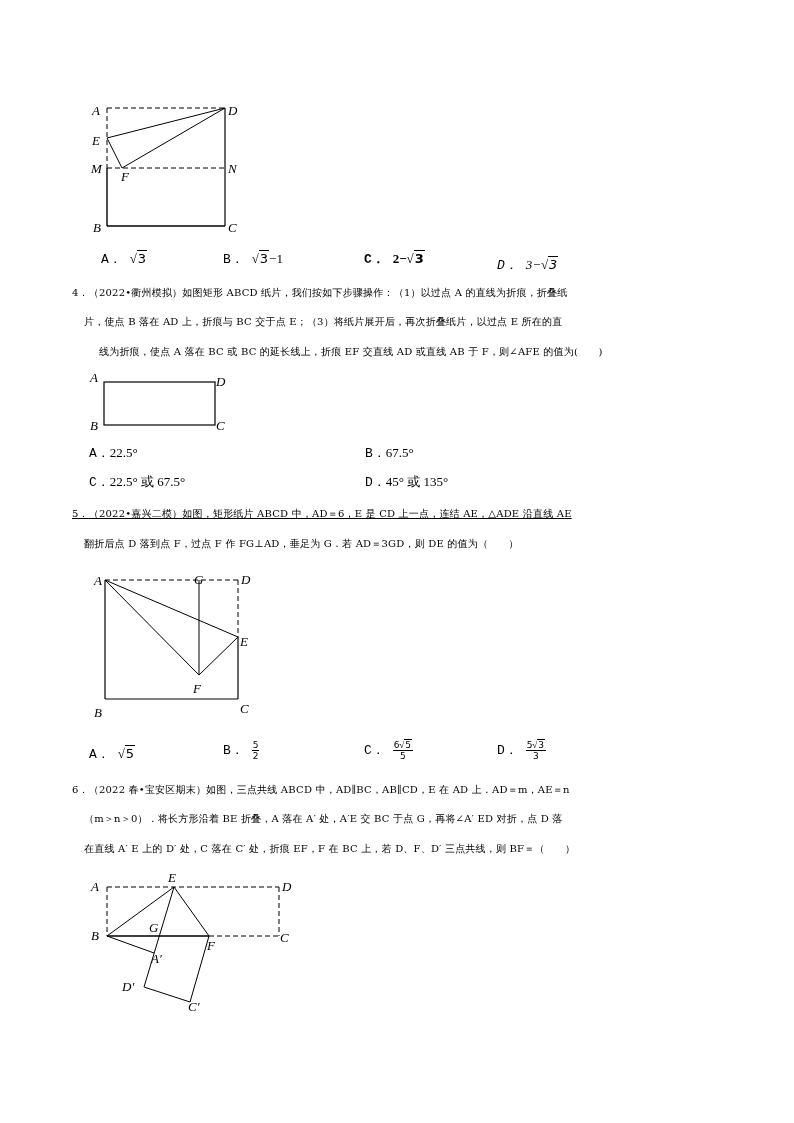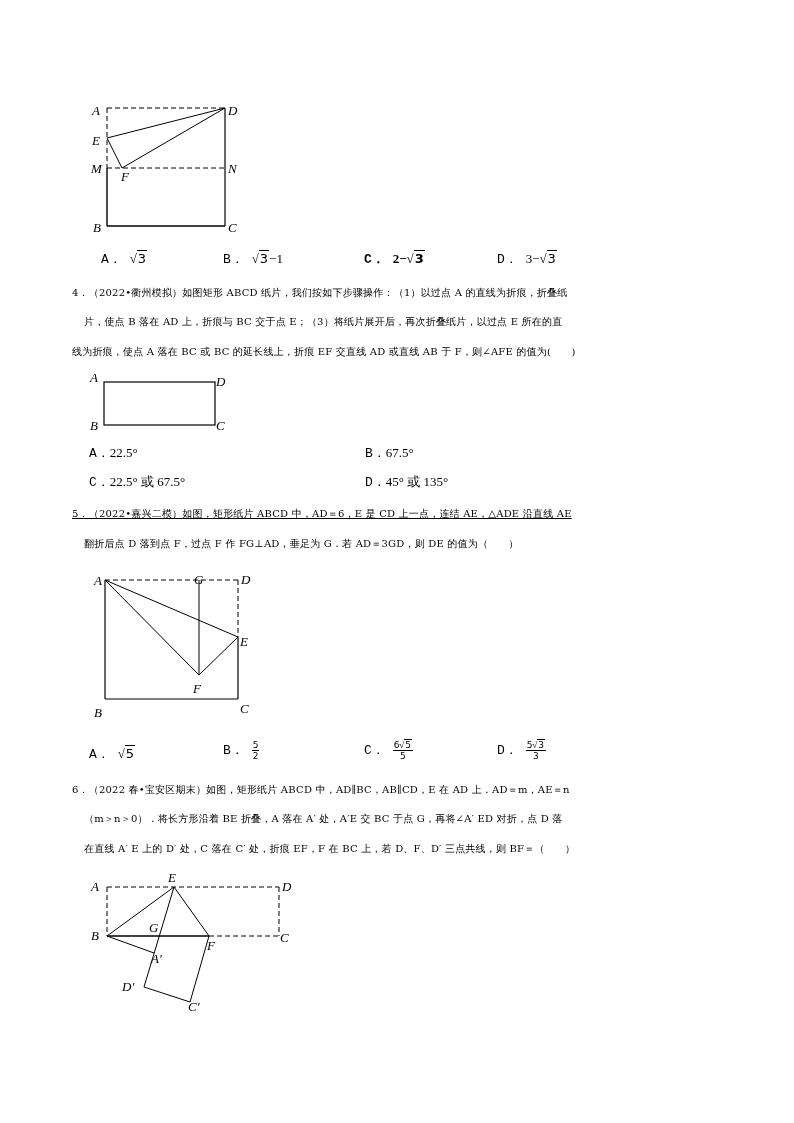--- a/index.html
+++ b/index.html
@@ -103,32 +103,32 @@
   <span class="sqrt">√<span class="rad">3</span></span>
 </div>
 <div class="opt" style="left:223px; top:250px;">
   <span>B．</span>
   <span class="sqrt">√<span class="rad">3</span><span class="val">−1</span></span>
 </div>
 <div class="opt" style="left:364px; top:250px;font-weight:bold;">
   <span>C．</span>
   <span class="sqrt"><span class="val">2−</span>√<span class="rad">3</span></span>
 </div>
-<div class="opt" style="left:497px; top:250px;">
+<div class="opt" style="left:497px; top:256px;font-style:italic;">
   <span>D．</span>
   <span class="sqrt"><span class="val">3−</span>√<span class="rad">3</span></span>
 </div>
 
 <div class="line" style="left:72px; top:284px;">
   <span>4．</span><span>（2022•衢州模拟）</span><span>如图矩形 ABCD 纸片，我们按如下步骤操作：（1）以过点 A 的直线为折痕，折叠纸</span>
 </div>
 <div class="line" style="left:84px; top:313px;">
   <span>片，使点 B 落在 AD 上，折痕与 BC 交于点 E；（3）将纸片展开后，再次折叠纸片，以过点 E 所在的直</span>
 </div>
-<div class="line" style="left:72px; top:343px;">
+<div class="line" style="left:99px; top:343px;">
   <span>线为折痕，使点 A 落在 BC 或 BC 的延长线上，折痕 EF 交直线 AD 或直线 AB 于 F，则∠AFE 的值为(　　)</span>
 </div>
 
 <div class="fig" style="left:84px; top:368px; width:160px; height:65px;">
   <svg width="160" height="65" viewBox="0 0 160 65">
     <rect x="20" y="14" width="111" height="43" fill="none" stroke="#000" stroke-width="1.2"></rect>
     <text x="6" y="14">A</text>
     <text x="132" y="18">D</text>
     <text x="6" y="62">B</text>
     <text x="132" y="62">C</text>
@@ -190,21 +190,21 @@
 <div class="opt" style="left:364px; top:740px;">
   <span>C．</span>
   <span class="frac"><span class="num"><span>6</span><span class="sqrt">√<span class="rad">5</span></span></span><span class="den">5</span></span>
 </div>
 <div class="opt" style="left:497px; top:740px;">
   <span>D．</span>
   <span class="frac"><span class="num"><span>5</span><span class="sqrt">√<span class="rad">3</span></span></span><span class="den">3</span></span>
 </div>
 
 <div class="line" style="left:72px; top:781px;">
-  <span>6．</span><span>（2022 春•宝安区期末）</span><span>如图，矩形纸片 ABCD 中，AD∥BC，AB∥CD，E 在 AD 上．AD＝m，AE＝n</span>
+  <span>6．</span><span>（2022 春•宝安区期末）</span><span>如图，三点共线 ABCD 中，AD∥BC，AB∥CD，E 在 AD 上．AD＝m，AE＝n</span>
 </div>
 <div class="line" style="left:84px; top:810px;">
   <span>（m＞n＞0）．将长方形沿着 BE 折叠，A 落在 A′ 处，A′E 交 BC 于点 G，再将∠A′ ED 对折，点 D 落</span>
 </div>
 <div class="line" style="left:84px; top:840px;">
   <span>在直线 A′ E 上的 D′ 处，C 落在 C′ 处，折痕 EF，F 在 BC 上，若 D、F、D′ 三点共线，则 BF＝（　　）</span>
 </div>
 
 <div class="fig" style="left:84px; top:866px; width:230px; height:150px;">
   <svg width="230" height="150" viewBox="0 0 230 150">

